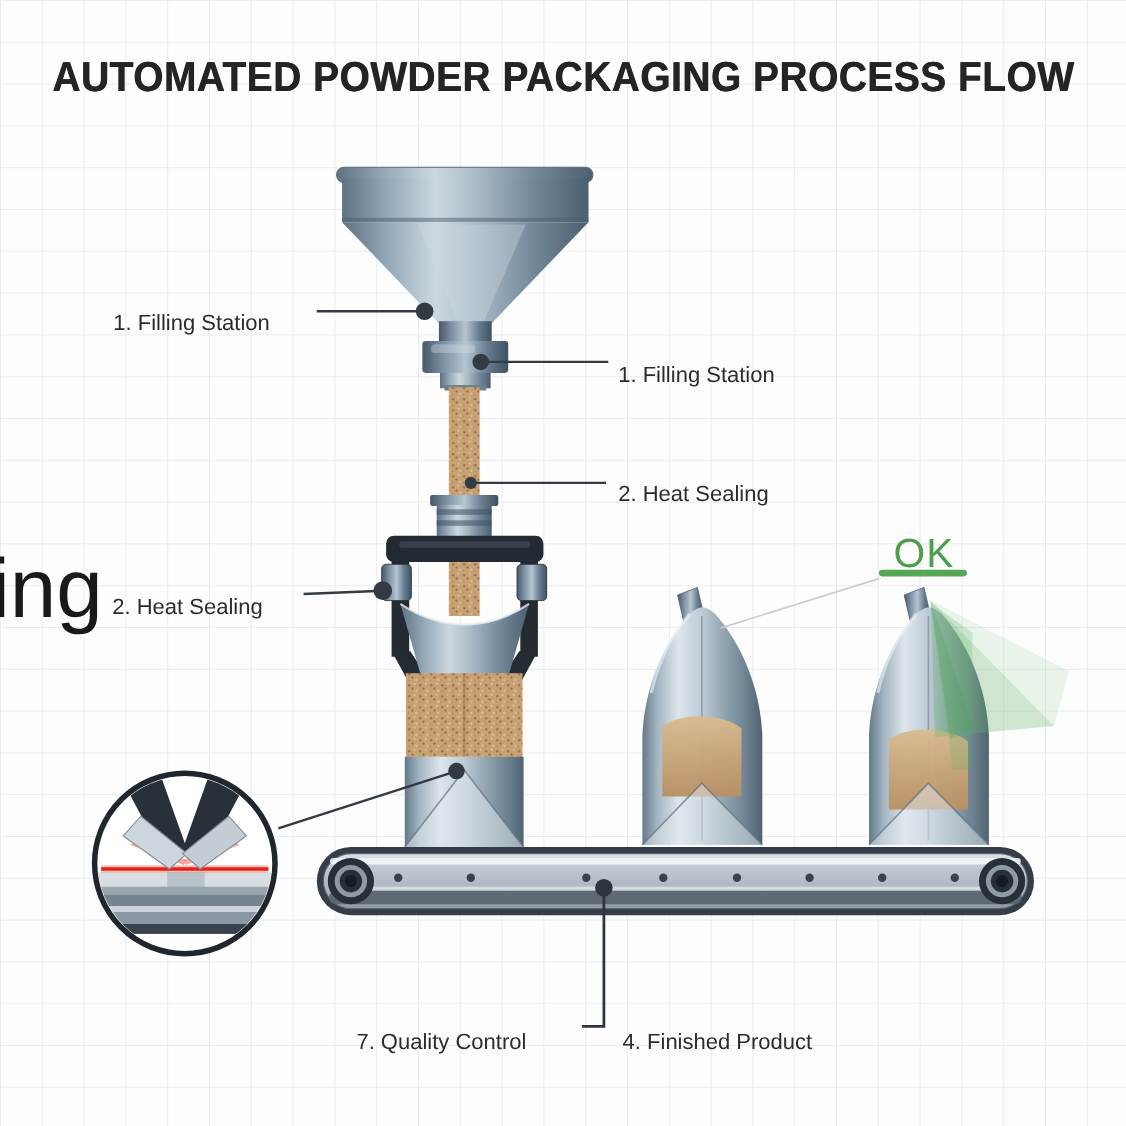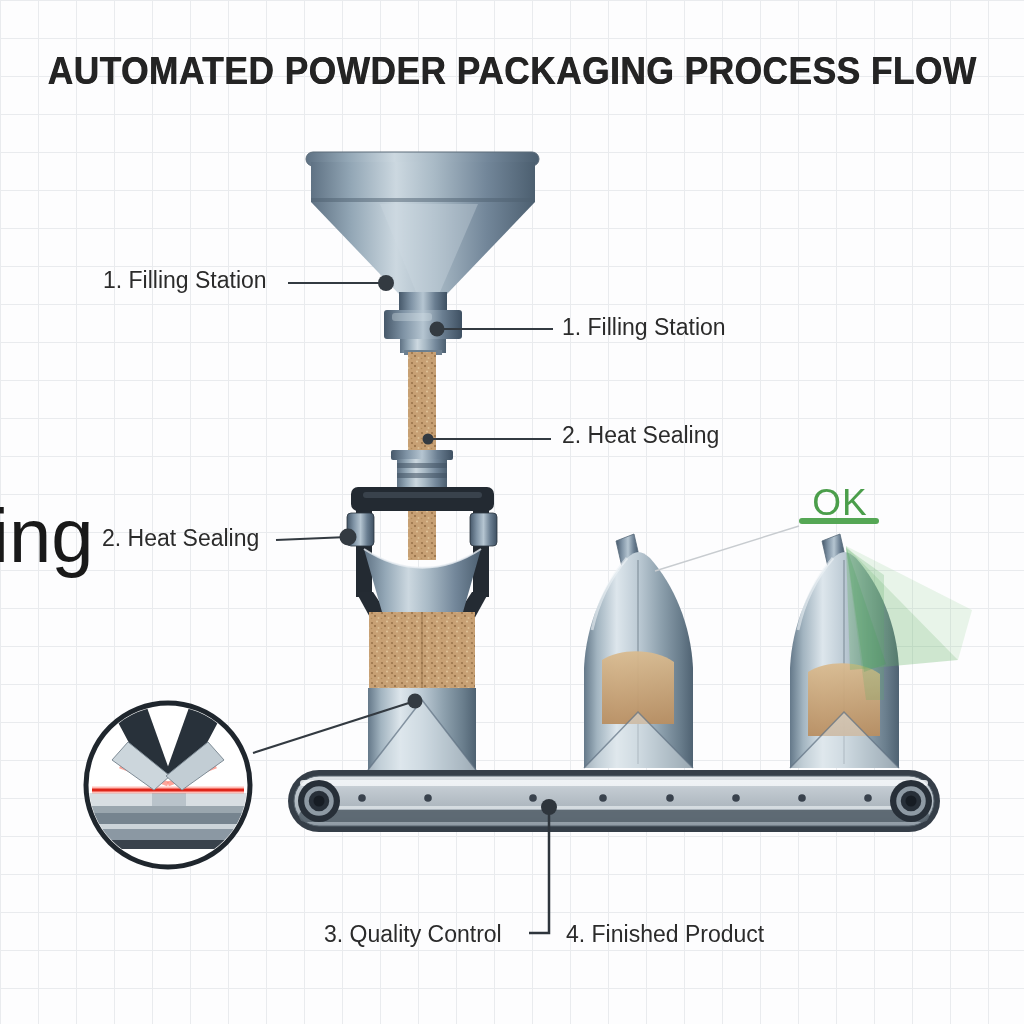--- a/index.html
+++ b/index.html
@@ -13,21 +13,21 @@
     font-family:"Liberation Sans", sans-serif;
   }
   .page{position:absolute;inset:0;padding-left:15px;}
   svg.illustration{position:absolute;left:0;top:0;z-index:1;}
   .txt{position:absolute;z-index:2;white-space:nowrap;color:#2b2b2b;}
   .title{
     left:0;top:50px;width:1024px;text-align:center;
     font-size:38px;font-weight:bold;letter-spacing:.5px;color:#242424;
     transform:scaleX(.93);text-shadow:.6px 0 0 currentColor;
   }
-  .lbl{font-size:23px;}
+  .lbl{font-size:20px;margin-top:16px;}
   .partial{font-size:76px;color:#191919;left:-8px;top:492px;}
   .ok-badge{
     left:798px;top:482px;width:84px;text-align:center;
     font-size:37px;font-weight:normal;letter-spacing:1px;color:#4b9e4b;
   }
   .ok-underline{
     position:absolute;z-index:2;left:799px;top:518px;width:80px;height:6px;
     background:#55a755;border-radius:3px;
   }
   .lbl-filling-left{left:103px;top:267px;}
@@ -247,19 +247,19 @@
 </svg>
 
 <div class="txt title">AUTOMATED POWDER PACKAGING PROCESS FLOW</div>
 
 <div class="txt partial">ing</div>
 
 <div class="txt lbl lbl-filling-left">1. Filling Station</div>
 <div class="txt lbl lbl-filling-right">1. Filling Station</div>
 <div class="txt lbl lbl-heat-right">2. Heat Sealing</div>
 <div class="txt lbl lbl-heat-left">2. Heat Sealing</div>
-<div class="txt lbl lbl-qc">3. Quality Control</div>
+<div class="txt lbl lbl-qc">7. Quality Control</div>
 <div class="txt lbl lbl-fp">4. Finished Product</div>
 
 <div class="txt ok-badge">OK</div>
 <div class="ok-underline"></div>
 
 </div>
 
 </body></html>

